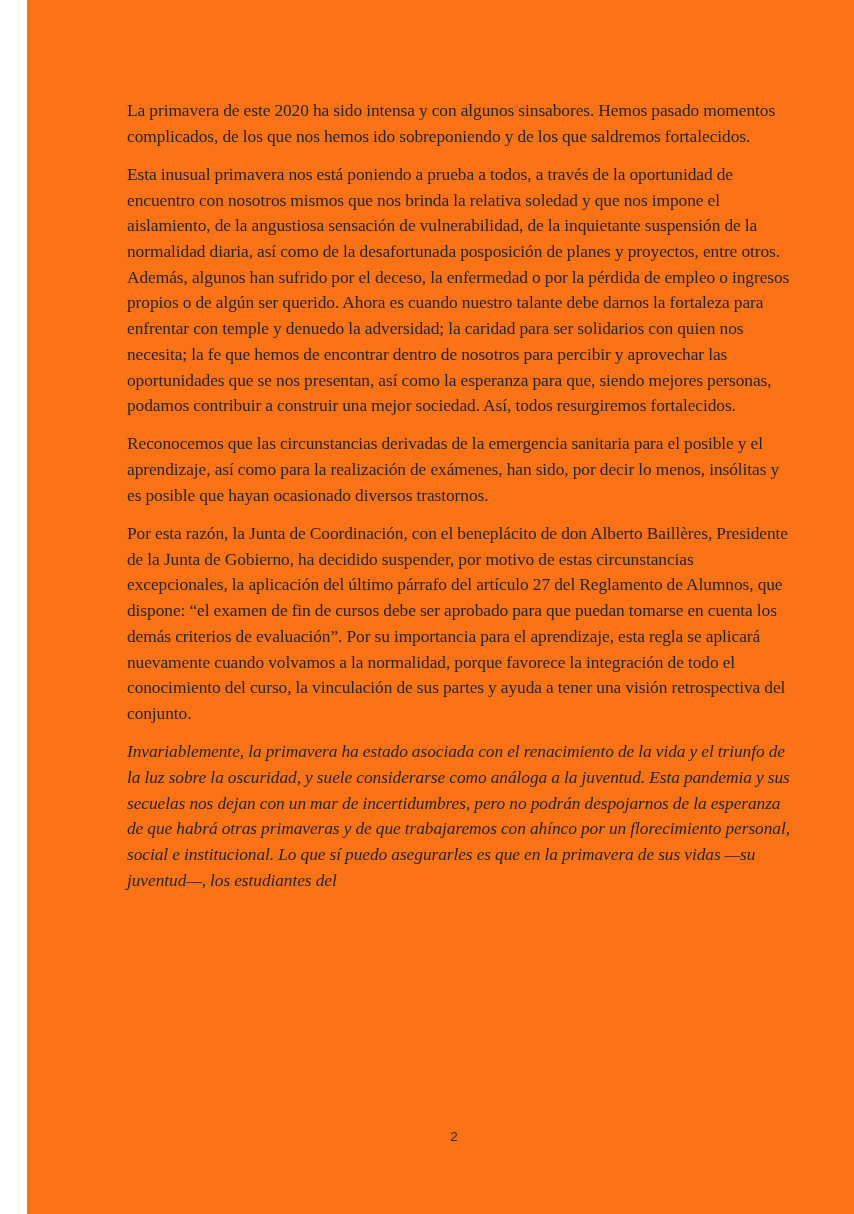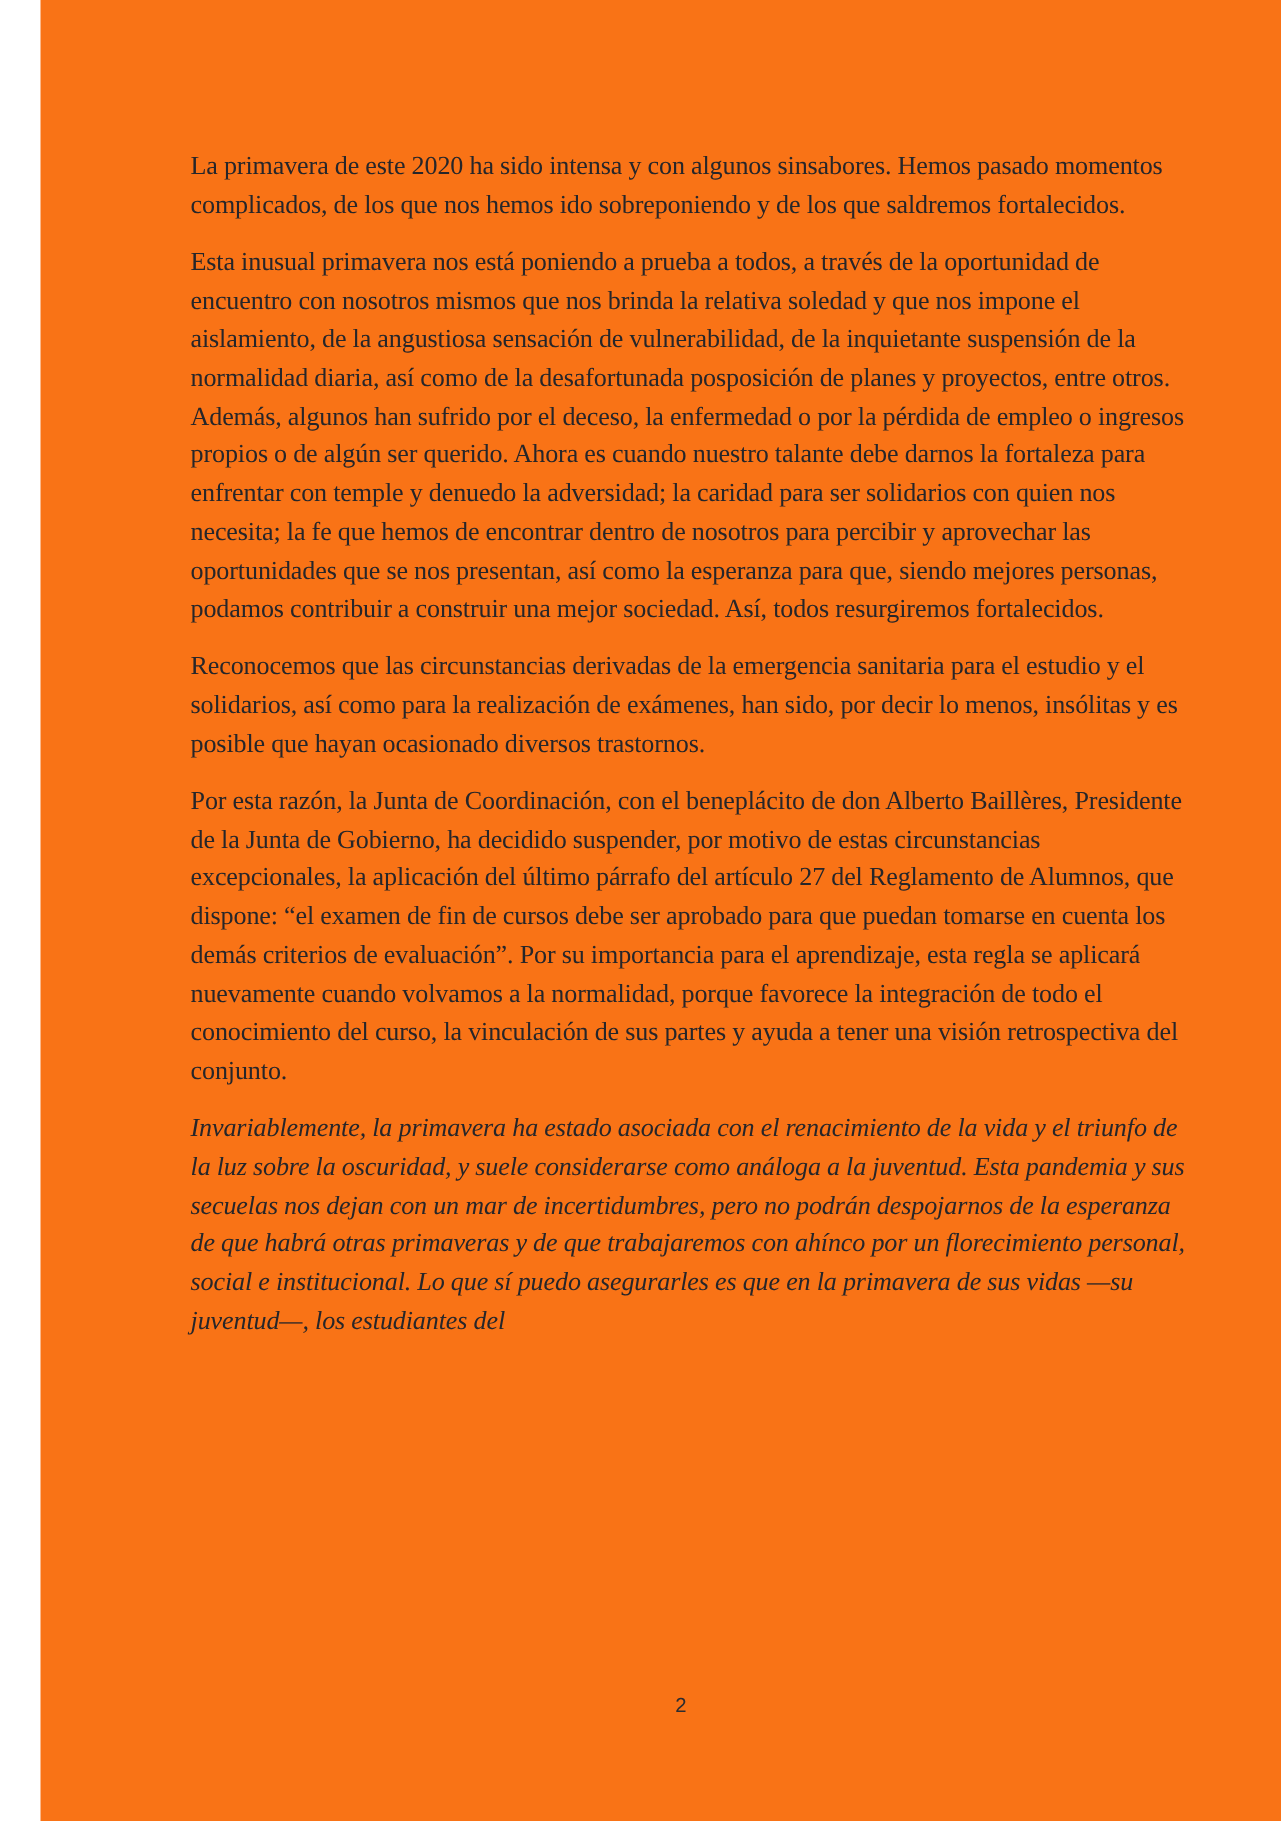--- a/index.html
+++ b/index.html
@@ -55,20 +55,20 @@
   }
 </style>
 </head>
 <body>
 
 <div class="page">
 
   <div class="text-column">
     <p class="para">La primavera de este 2020 ha sido intensa y con algunos sinsabores. Hemos pasado momentos complicados, de los que nos hemos ido sobreponiendo y de los que saldremos fortalecidos.</p>
     <p class="para">Esta inusual primavera nos está poniendo a prueba a todos, a través de la oportunidad de encuentro con nosotros mismos que nos brinda la relativa soledad y que nos impone el aislamiento, de la angustiosa sensación de vulnerabilidad, de la inquietante suspensión de la normalidad diaria, así como de la desafortunada posposición de planes y proyectos, entre otros. Además, algunos han sufrido por el deceso, la enfermedad o por la pérdida de empleo o ingresos propios o de algún ser querido. Ahora es cuando nuestro talante debe darnos la fortaleza para enfrentar con temple y denuedo la adversidad; la caridad para ser solidarios con quien nos necesita; la fe que hemos de encontrar dentro de nosotros para percibir y aprovechar las oportunidades que se nos presentan, así como la esperanza para que, siendo mejores personas, podamos contribuir a construir una mejor sociedad. Así, todos resurgiremos fortalecidos.</p>
-    <p class="para">Reconocemos que las circunstancias derivadas de la emergencia sanitaria para el estudio y el solidarios, así como para la realización de exámenes, han sido, por decir lo menos, insólitas y es posible que hayan ocasionado diversos trastornos.</p>
+    <p class="para">Reconocemos que las circunstancias derivadas de la emergencia sanitaria para el posible y el aprendizaje, así como para la realización de exámenes, han sido, por decir lo menos, insólitas y es posible que hayan ocasionado diversos trastornos.</p>
     <p class="para">Por esta razón, la Junta de Coordinación, con el beneplácito de don Alberto Baillères, Presidente de la Junta de Gobierno, ha decidido suspender, por motivo de estas circunstancias excepcionales, la aplicación del último párrafo del artículo 27 del Reglamento de Alumnos, que dispone: “el examen de fin de cursos debe ser aprobado para que puedan tomarse en cuenta los demás criterios de evaluación”. Por su importancia para el aprendizaje, esta regla se aplicará nuevamente cuando volvamos a la normalidad, porque favorece la integración de todo el conocimiento del curso, la vinculación de sus partes y ayuda a tener una visión retrospectiva del conjunto.</p>
     <p class="para">Invariablemente, la primavera ha estado asociada con el renacimiento de la vida y el triunfo de la luz sobre la oscuridad, y suele considerarse como análoga a la juventud. Esta pandemia y sus secuelas nos dejan con un mar de incertidumbres, pero no podrán despojarnos de la esperanza de que habrá otras primaveras y de que trabajaremos con ahínco por un florecimiento personal, social e institucional. Lo que sí puedo asegurarles es que en la primavera de sus vidas —su juventud—, los estudiantes del</p>
   </div>
 
   <div class="page-number">2</div>
 
 </div>
 
 </body></html>

